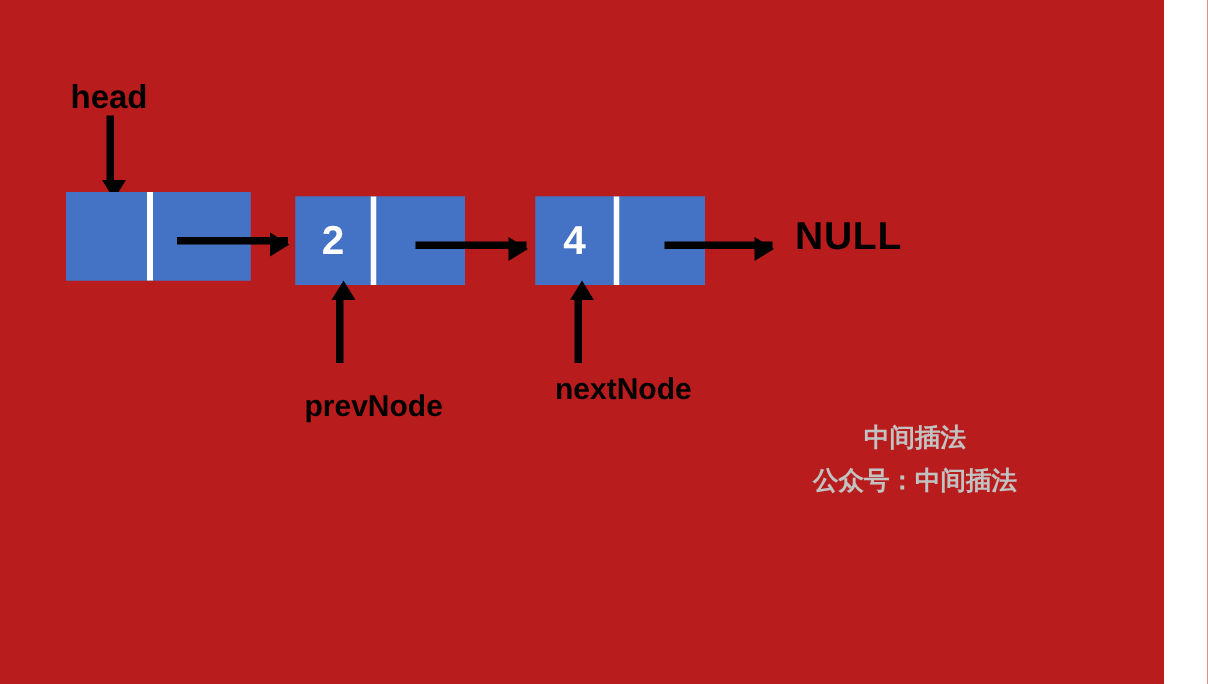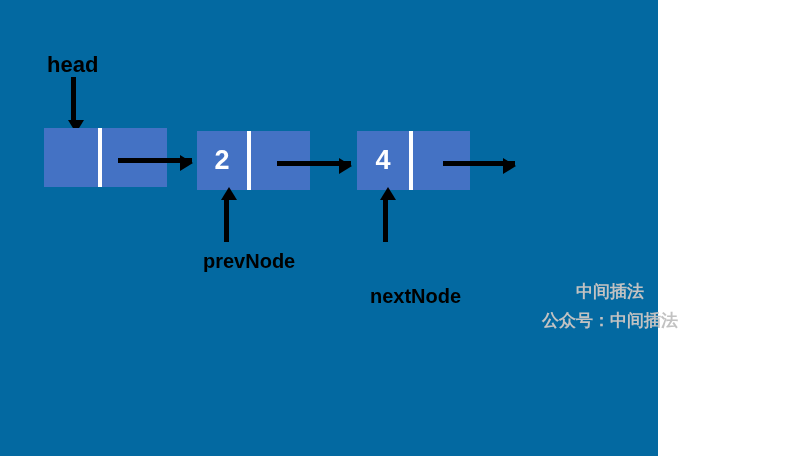--- a/index.html
+++ b/index.html
@@ -8,23 +8,23 @@
   }
   body {
     width: 805px;
     height: 456px;
     background: #ffffff;
     font-family: "Liberation Sans", sans-serif;
     overflow: hidden;
   }
   #canvas {
     position: relative;
-    width: 658px;
+    width: 776px;
     height: 456px;
-    background: #0369a1;
+    background: #b91c1c;
   }
 
   
   .node {
     position: absolute;
     display: flex;
     height: 59px;
     background: #4472C4;
     box-sizing: border-box;
   }
@@ -126,22 +126,22 @@
   .label {
     position: absolute;
     color: #000000;
     font-weight: bold;
     font-family: "Liberation Sans", sans-serif;
     white-space: nowrap;
     user-select: none;
   }
   #label-head     { left: 47px;  top: 52px;  font-size: 22px; }
   #label-null     { left: 530px; top: 142px; font-size: 26px; letter-spacing: 0.5px; }
-  #label-prevnode { left: 203px; top: 250px; font-size: 20px; }
-  #label-nextnode { left: 370px; top: 249px; font-size: 20px; margin-top: 36px; }
+  #label-prevnode { left: 203px; top: 260px; font-size: 20px; }
+  #label-nextnode { left: 370px; top: 249px; font-size: 20px; }
 
   
   #watermark {
     position: absolute;
     left: 520px;
     top: 277px;
     width: 180px;
     text-align: center;
     color: #C2C2C2;
     font-size: 17px;
@@ -183,20 +183,21 @@
   <div class="node" id="node-four">
     <div class="cell left">
       <span class="cell-value">4</span>
     </div>
     <div class="cell-divider"></div>
     <div class="cell right"></div>
   </div>
 
   <div class="arrow-h" id="arrow-four-to-null"></div>
 
+  <div class="label" id="label-null">NULL</div>
 
   <div class="arrow-v-up" id="arrow-prevnode-up"></div>
   <div class="label" id="label-prevnode">prevNode</div>
 
   <div class="arrow-v-up" id="arrow-nextnode-up"></div>
   <div class="label" id="label-nextnode">nextNode</div>
 
   <div id="watermark">
     <div>中间插法</div>
     <div>公众号：中间插法</div>

